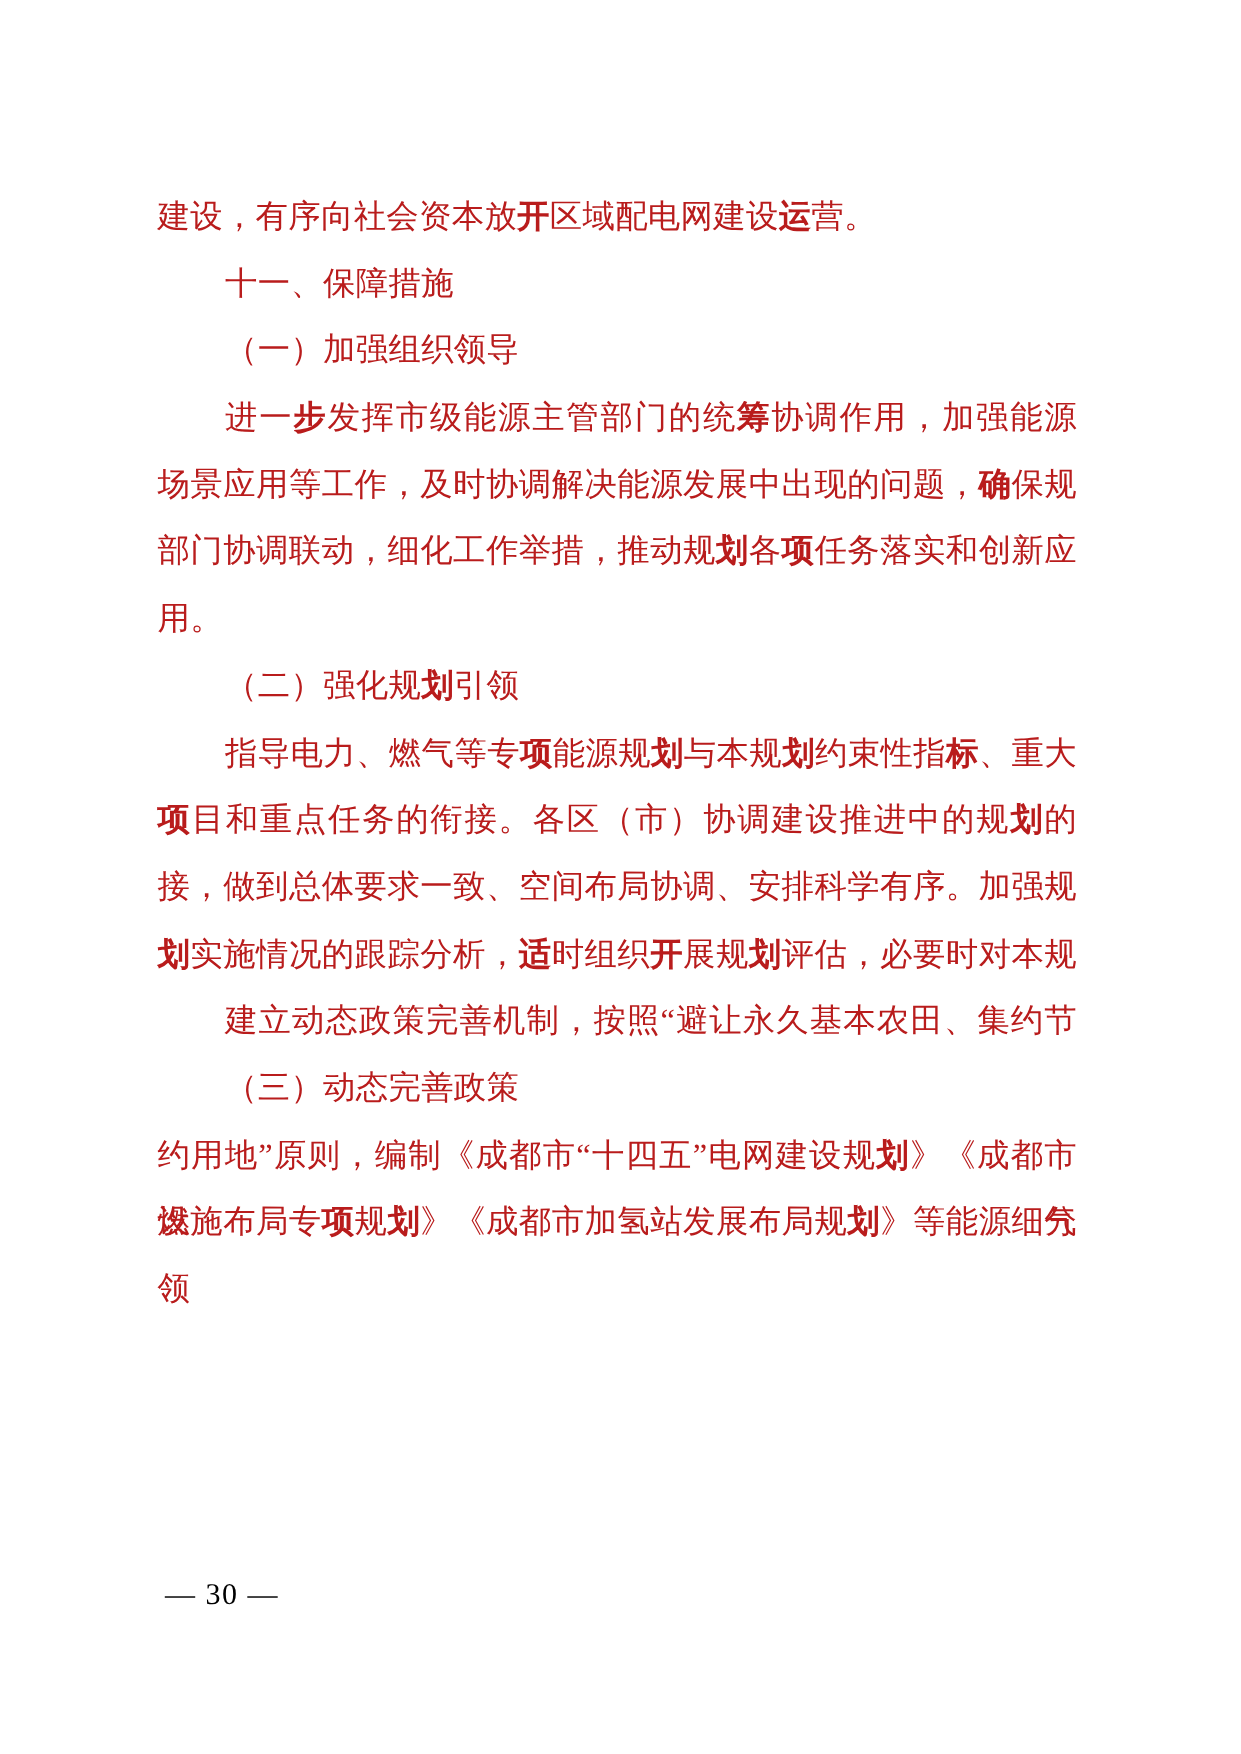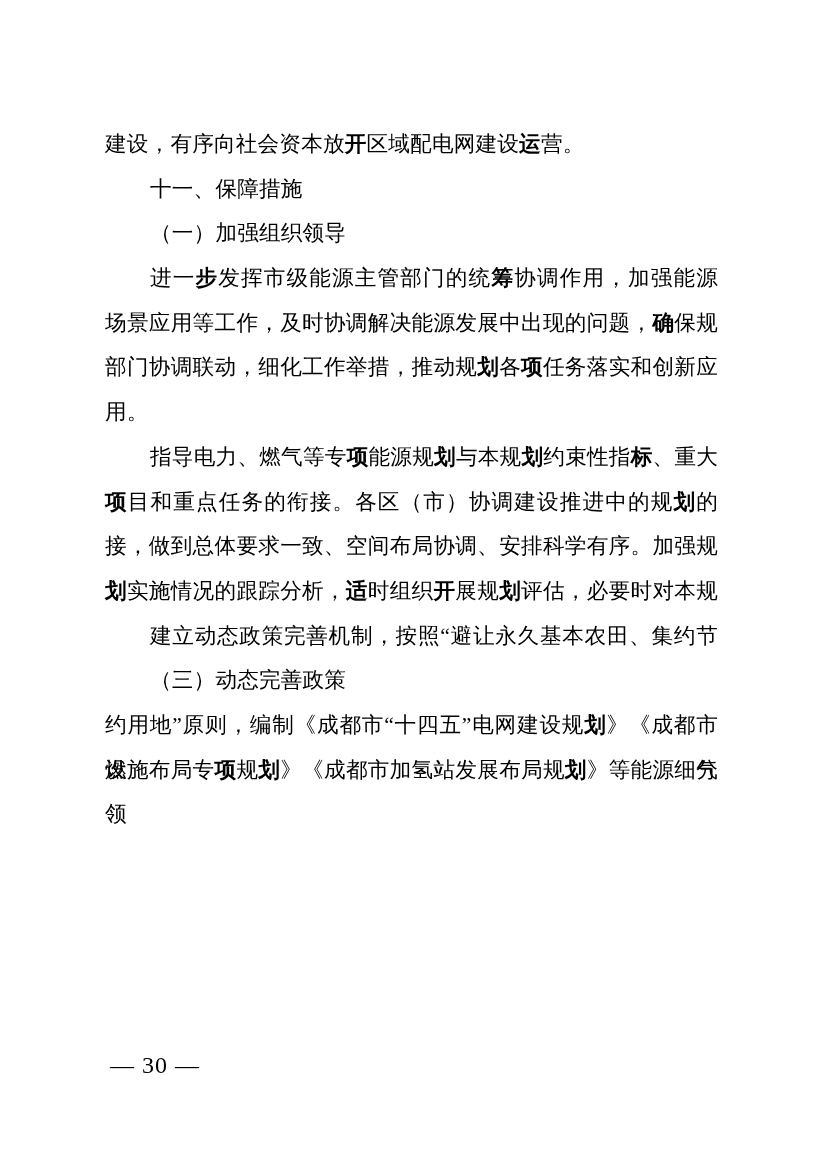--- a/index.html
+++ b/index.html
@@ -17,58 +17,59 @@
     color: #000000;
   }
   .doc-body {
     position: absolute;
     left: 105px;
     top: 122px;
     width: 613px;
     font-size: 21.6px;
     line-height: 44.7px;
     letter-spacing: 0.2px;
-    color: #000000;
+    color: #b91c1c;
   }
   .line {
     height: 44.7px;
     text-align: left;
   }
   .line.j {
     text-align: justify;
     text-align-last: justify;
   }
   .line.ind {
     text-indent: 45px;
   }
   .line .bold {
     font-weight: 700;
   }
   .footer {
     position: absolute;
     left: 110px;
     top: 1052px;
     font-family: "Liberation Serif", serif;
-    font-size: 24px;
+    font-size: 20px;
     letter-spacing: 1px;
     color: #000000;
   }
 </style>
 </head>
 <body>
 
 <div class="page">
   <div class="doc-body">
       <div class="line"><span>建设，有序向社会资本放</span><span class="bold">开</span><span>区域配电网建设</span><span class="bold">运</span><span>营。</span></div>
       <div class="line ind"><span>十一、保障措施</span></div>
       <div class="line ind"><span>（一）加强组织领导</span></div>
       <div class="line j ind"><span>进一</span><span class="bold">步</span><span>发挥市级能源主管部门的统</span><span class="bold">筹</span><span>协调作用，加强能源</span></div>
       <div class="line j"><span>场景应用等工作，及时协调解决能源发展中出现的问题，</span><span class="bold">确</span><span>保规</span></div>
       <div class="line j"><span>部门协调联动，细化工作举措，推动规</span><span class="bold">划</span><span>各</span><span class="bold">项</span><span>任务落实和创新应</span></div>
       <div class="line"><span>用。</span></div>
+      <div class="line ind"><span>（二）强化规</span><span class="bold">划</span><span>引领</span></div>
       <div class="line j ind"><span>指导电力、燃气等专</span><span class="bold">项</span><span>能源规</span><span class="bold">划</span><span>与本规</span><span class="bold">划</span><span>约束性指</span><span class="bold">标</span><span>、重大</span></div>
       <div class="line j"><span class="bold">项</span><span>目和重点任务的衔接。各区（市）协调建设推进中的规</span><span class="bold">划</span><span>的</span></div>
       <div class="line j"><span>接，做到总体要求一致、空间布局协调、安排科学有序。加强规</span></div>
       <div class="line j"><span class="bold">划</span><span>实施情况的跟踪分析，</span><span class="bold">适</span><span>时组织</span><span class="bold">开</span><span>展规</span><span class="bold">划</span><span>评估，必要时对本规</span></div>
       <div class="line j ind"><span>建立动态政策完善机制，按照“避让永久基本农田、集约节</span></div>
       <div class="line ind"><span>（三）动态完善政策</span></div>
       <div class="line j"><span>约用地”原则，编制《成都市“十四五”电网建设规</span><span class="bold">划</span><span>》《成都市燃气</span></div>
       <div class="line j"><span>设施布局专</span><span class="bold">项</span><span>规</span><span class="bold">划</span><span>》《成都市加氢站发展布局规</span><span class="bold">划</span><span>》等能源细分领</span></div>
     </div>
   <div class="footer">— 30 —</div>

